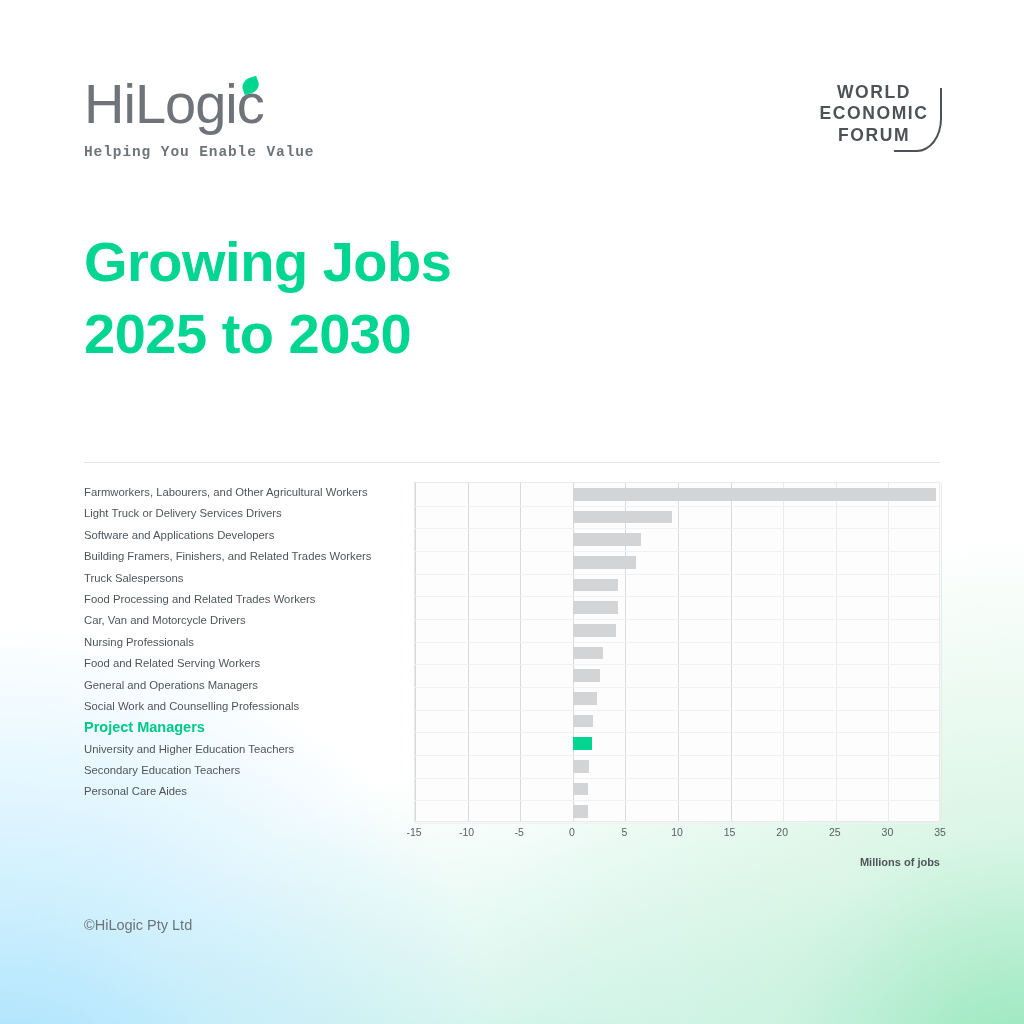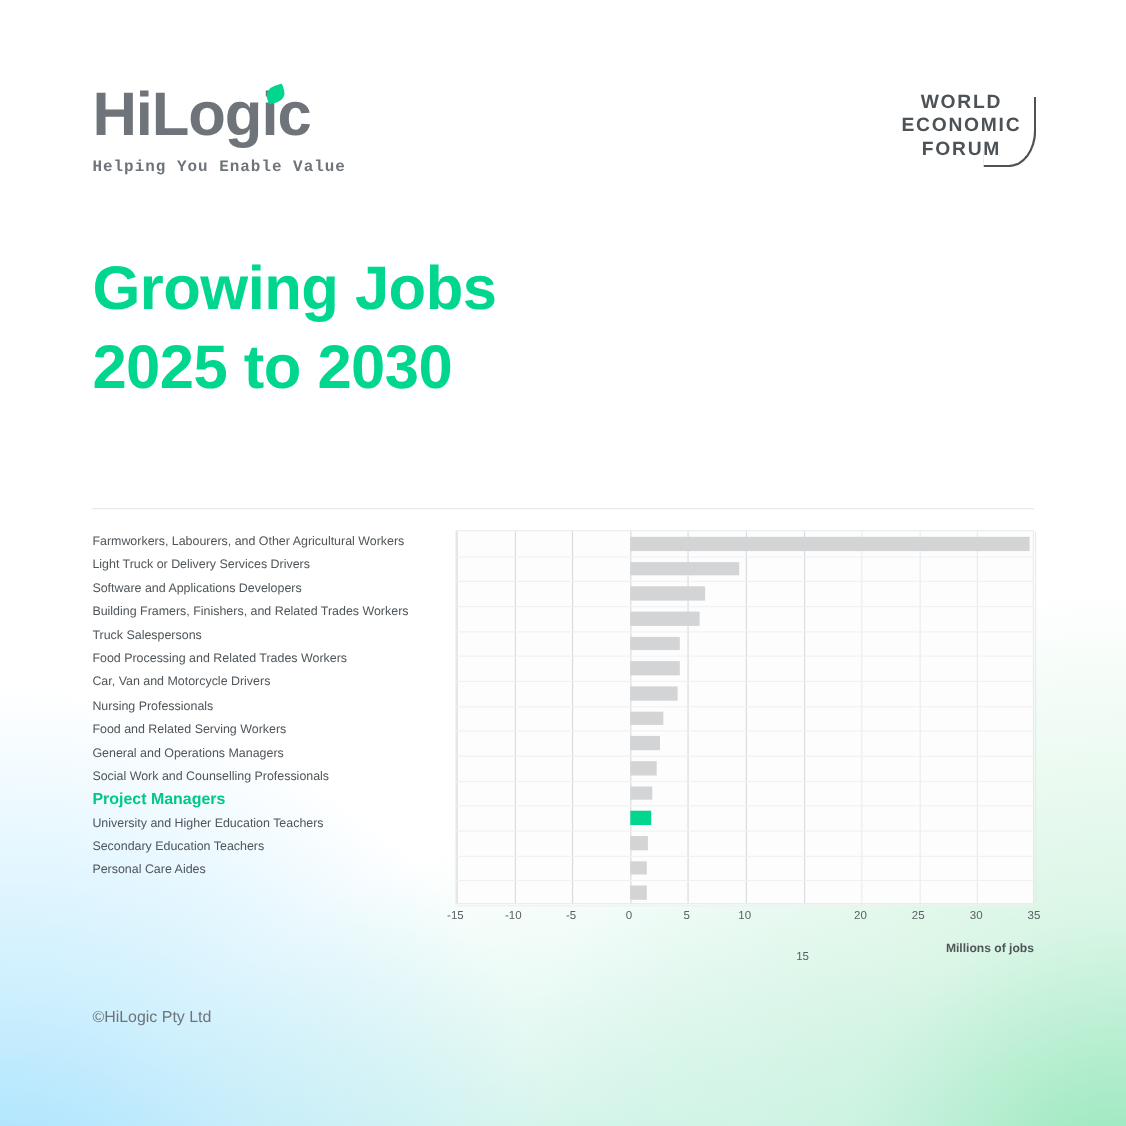--- a/index.html
+++ b/index.html
@@ -25,21 +25,21 @@
   }
 
   
   .logo {
     position: absolute;
     left: 84px;
     top: 76px;
   }
   .logo-word {
     font-size: 56px;
-    font-weight: bold;
+    font-weight: normal;
     letter-spacing: -1px;
     line-height: 1;
     color: #6e7479;
     white-space: nowrap;
   }
   .logo-word .hi { color: #6e7479; }
   .logo-word .ogic { color: #6e7479; }
   .logo-word .dot-i { position: relative; color: #6e7479; }
   .leaf {
     position: absolute;
@@ -286,21 +286,21 @@
         <div class="hgrid" style="top: 340px;"></div>
         <div class="bar" title="Personal Care Aides: 1.4" style="left: 157.8px; width: 14.728px; top: 322.417px;"></div>
       </div>
     <div class="xaxis" id="xaxis">
         <div class="xtick" style="left: 0px;">-15</div>
         <div class="xtick" style="left: 52.6px;">-10</div>
         <div class="xtick" style="left: 105.2px;">-5</div>
         <div class="xtick" style="left: 157.8px;">0</div>
         <div class="xtick" style="left: 210.4px;">5</div>
         <div class="xtick" style="left: 263px;">10</div>
-        <div class="xtick" style="left: 315.6px; margin-top: 38px;">15</div>
+        <div class="xtick" style="left: 315.6px;">15</div>
         <div class="xtick" style="left: 368.2px;">20</div>
         <div class="xtick" style="left: 420.8px;">25</div>
         <div class="xtick" style="left: 473.4px;">30</div>
         <div class="xtick" style="left: 526px;">35</div>
       </div>
     <div class="xlabel">Millions of jobs</div>
   </div>
 
   <div class="footer">©HiLogic Pty Ltd</div>
 </div>

